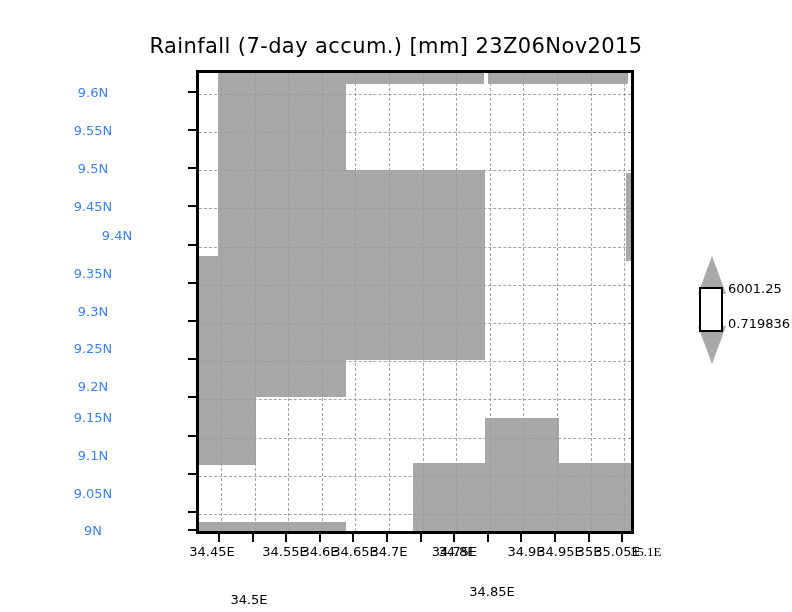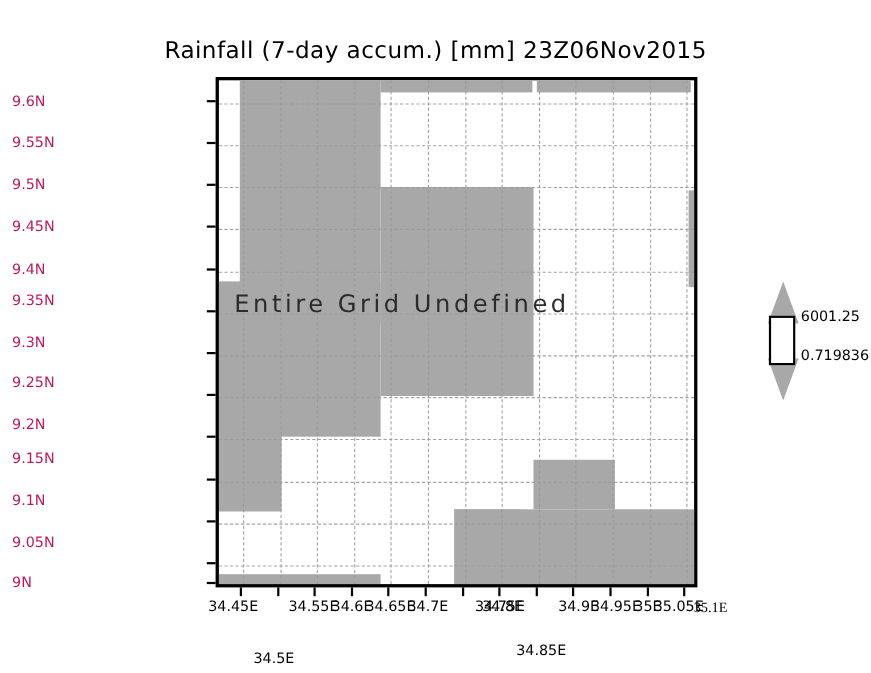--- a/index.html
+++ b/index.html
@@ -95,25 +95,24 @@
     position: absolute;
     top: 534px;
     height: 8px;
     width: 0;
     border-left: 2px solid #000000;
   }
   .ylabel-wrap {
     position: absolute;
     left: 0;
     width: 186px;
-    text-align: left;
+    text-align: center;
     font-size: 13px;
     white-space: pre;
-    color: #be185d;
-    margin-left: 11px;
+    color: #3b82f6;
   }
   .xlabel {
     position: absolute;
     top: 544px;
     font-size: 13px;
     white-space: pre;
     color: #000000;
     transform: translateX(-50%);
   }
 
@@ -201,21 +200,20 @@
     <div class="grid-h" style="top:135px;"></div>
     <div class="grid-h" style="top:174px;"></div>
     <div class="grid-h" style="top:212px;"></div>
     <div class="grid-h" style="top:250px;"></div>
     <div class="grid-h" style="top:288px;"></div>
     <div class="grid-h" style="top:326px;"></div>
     <div class="grid-h" style="top:365px;"></div>
     <div class="grid-h" style="top:403px;"></div>
     <div class="grid-h" style="top:441px;"></div>
 
-    <div id="undefined-label">Entire Grid Undefined</div>
   </div>
 </div>
 
 <div class="tick-y" style="top:91px;"></div>
 <div class="tick-y" style="top:129px;"></div>
 <div class="tick-y" style="top:167px;"></div>
 <div class="tick-y" style="top:205px;"></div>
 <div class="tick-y" style="top:244px;"></div>
 <div class="tick-y" style="top:282px;"></div>
 <div class="tick-y" style="top:320px;"></div>
@@ -223,21 +221,21 @@
 <div class="tick-y" style="top:396px;"></div>
 <div class="tick-y" style="top:435px;"></div>
 <div class="tick-y" style="top:473px;"></div>
 <div class="tick-y" style="top:511px;"></div>
 <div class="tick-y" style="top:529px;"></div>
 
 <div class="ylabel-wrap" style="top:85px;">9.6N</div>
 <div class="ylabel-wrap" style="top:123px;">9.55N</div>
 <div class="ylabel-wrap" style="top:161px;">9.5N</div>
 <div class="ylabel-wrap" style="top:199px;">9.45N</div>
-<div class="ylabel-wrap" style="top:238px;">9.4N</div>
+<div class="ylabel-wrap" style="top:228px;padding-left:24px;">9.4N</div>
 <div class="ylabel-wrap" style="top:266px;">9.35N</div>
 <div class="ylabel-wrap" style="top:304px;">9.3N</div>
 <div class="ylabel-wrap" style="top:341px;">9.25N</div>
 <div class="ylabel-wrap" style="top:379px;">9.2N</div>
 <div class="ylabel-wrap" style="top:410px;">9.15N</div>
 <div class="ylabel-wrap" style="top:448px;">9.1N</div>
 <div class="ylabel-wrap" style="top:486px;">9.05N</div>
 <div class="ylabel-wrap" style="top:523px;">9N</div>
 
 <div class="tick-x" style="left:218px;"></div>

